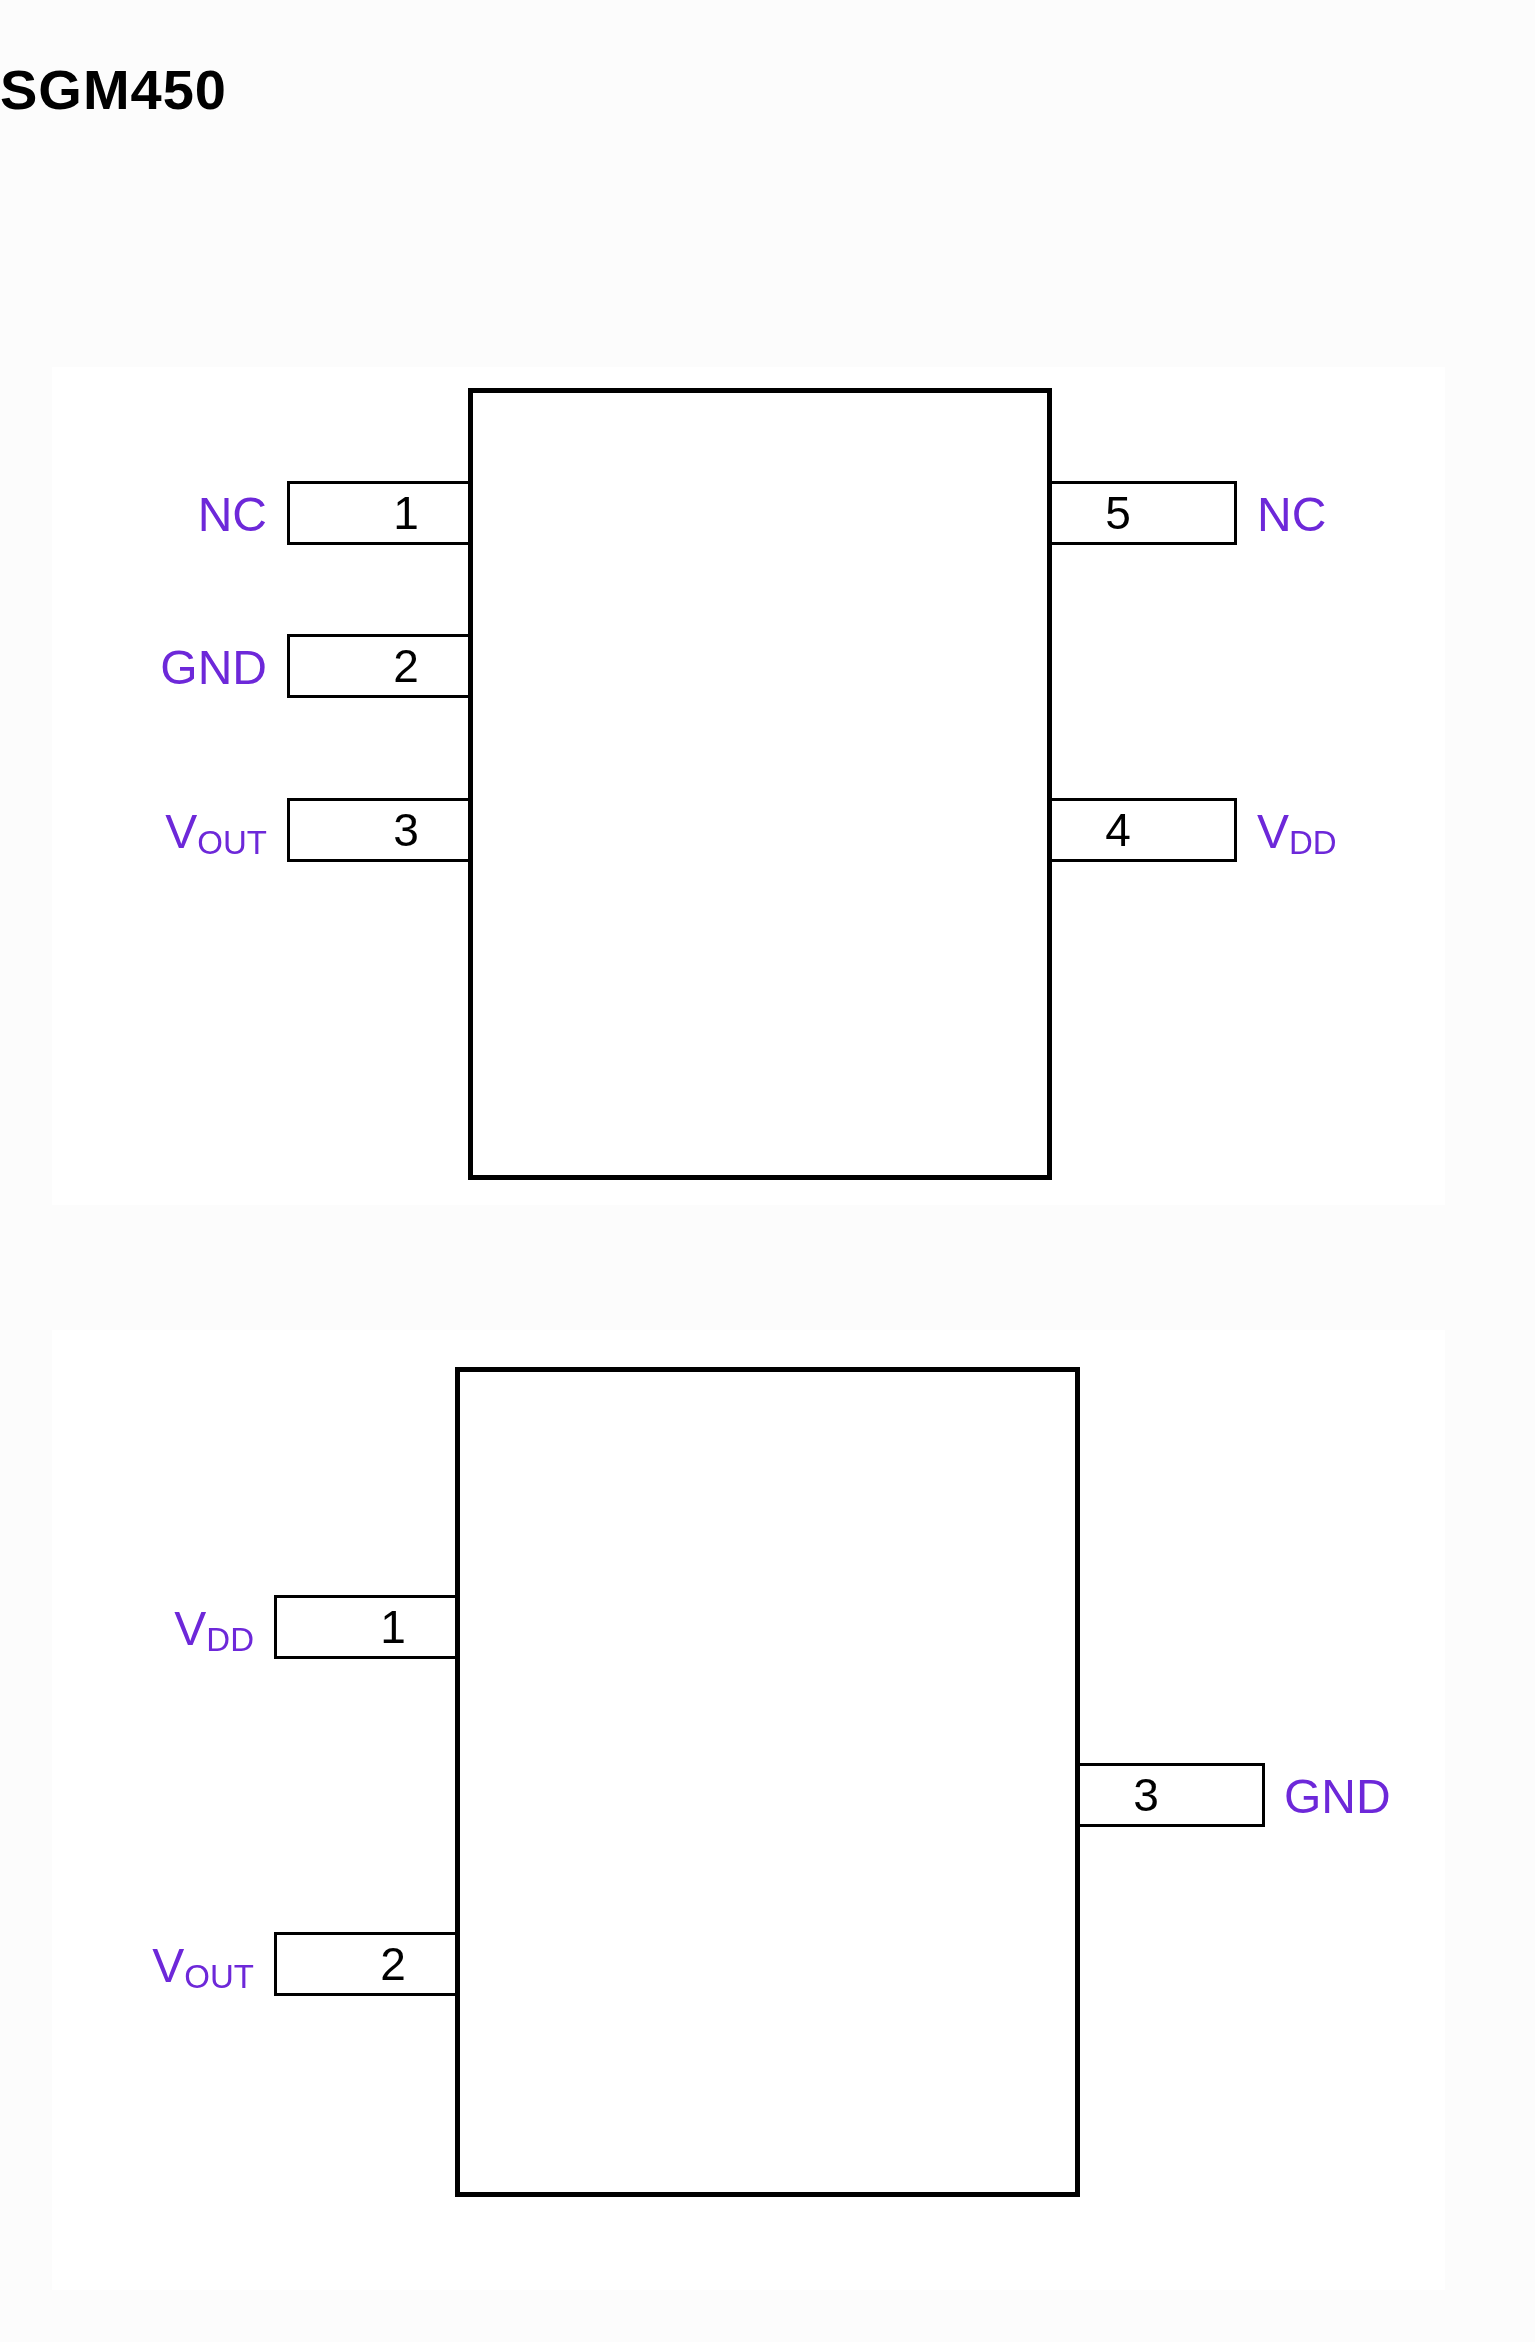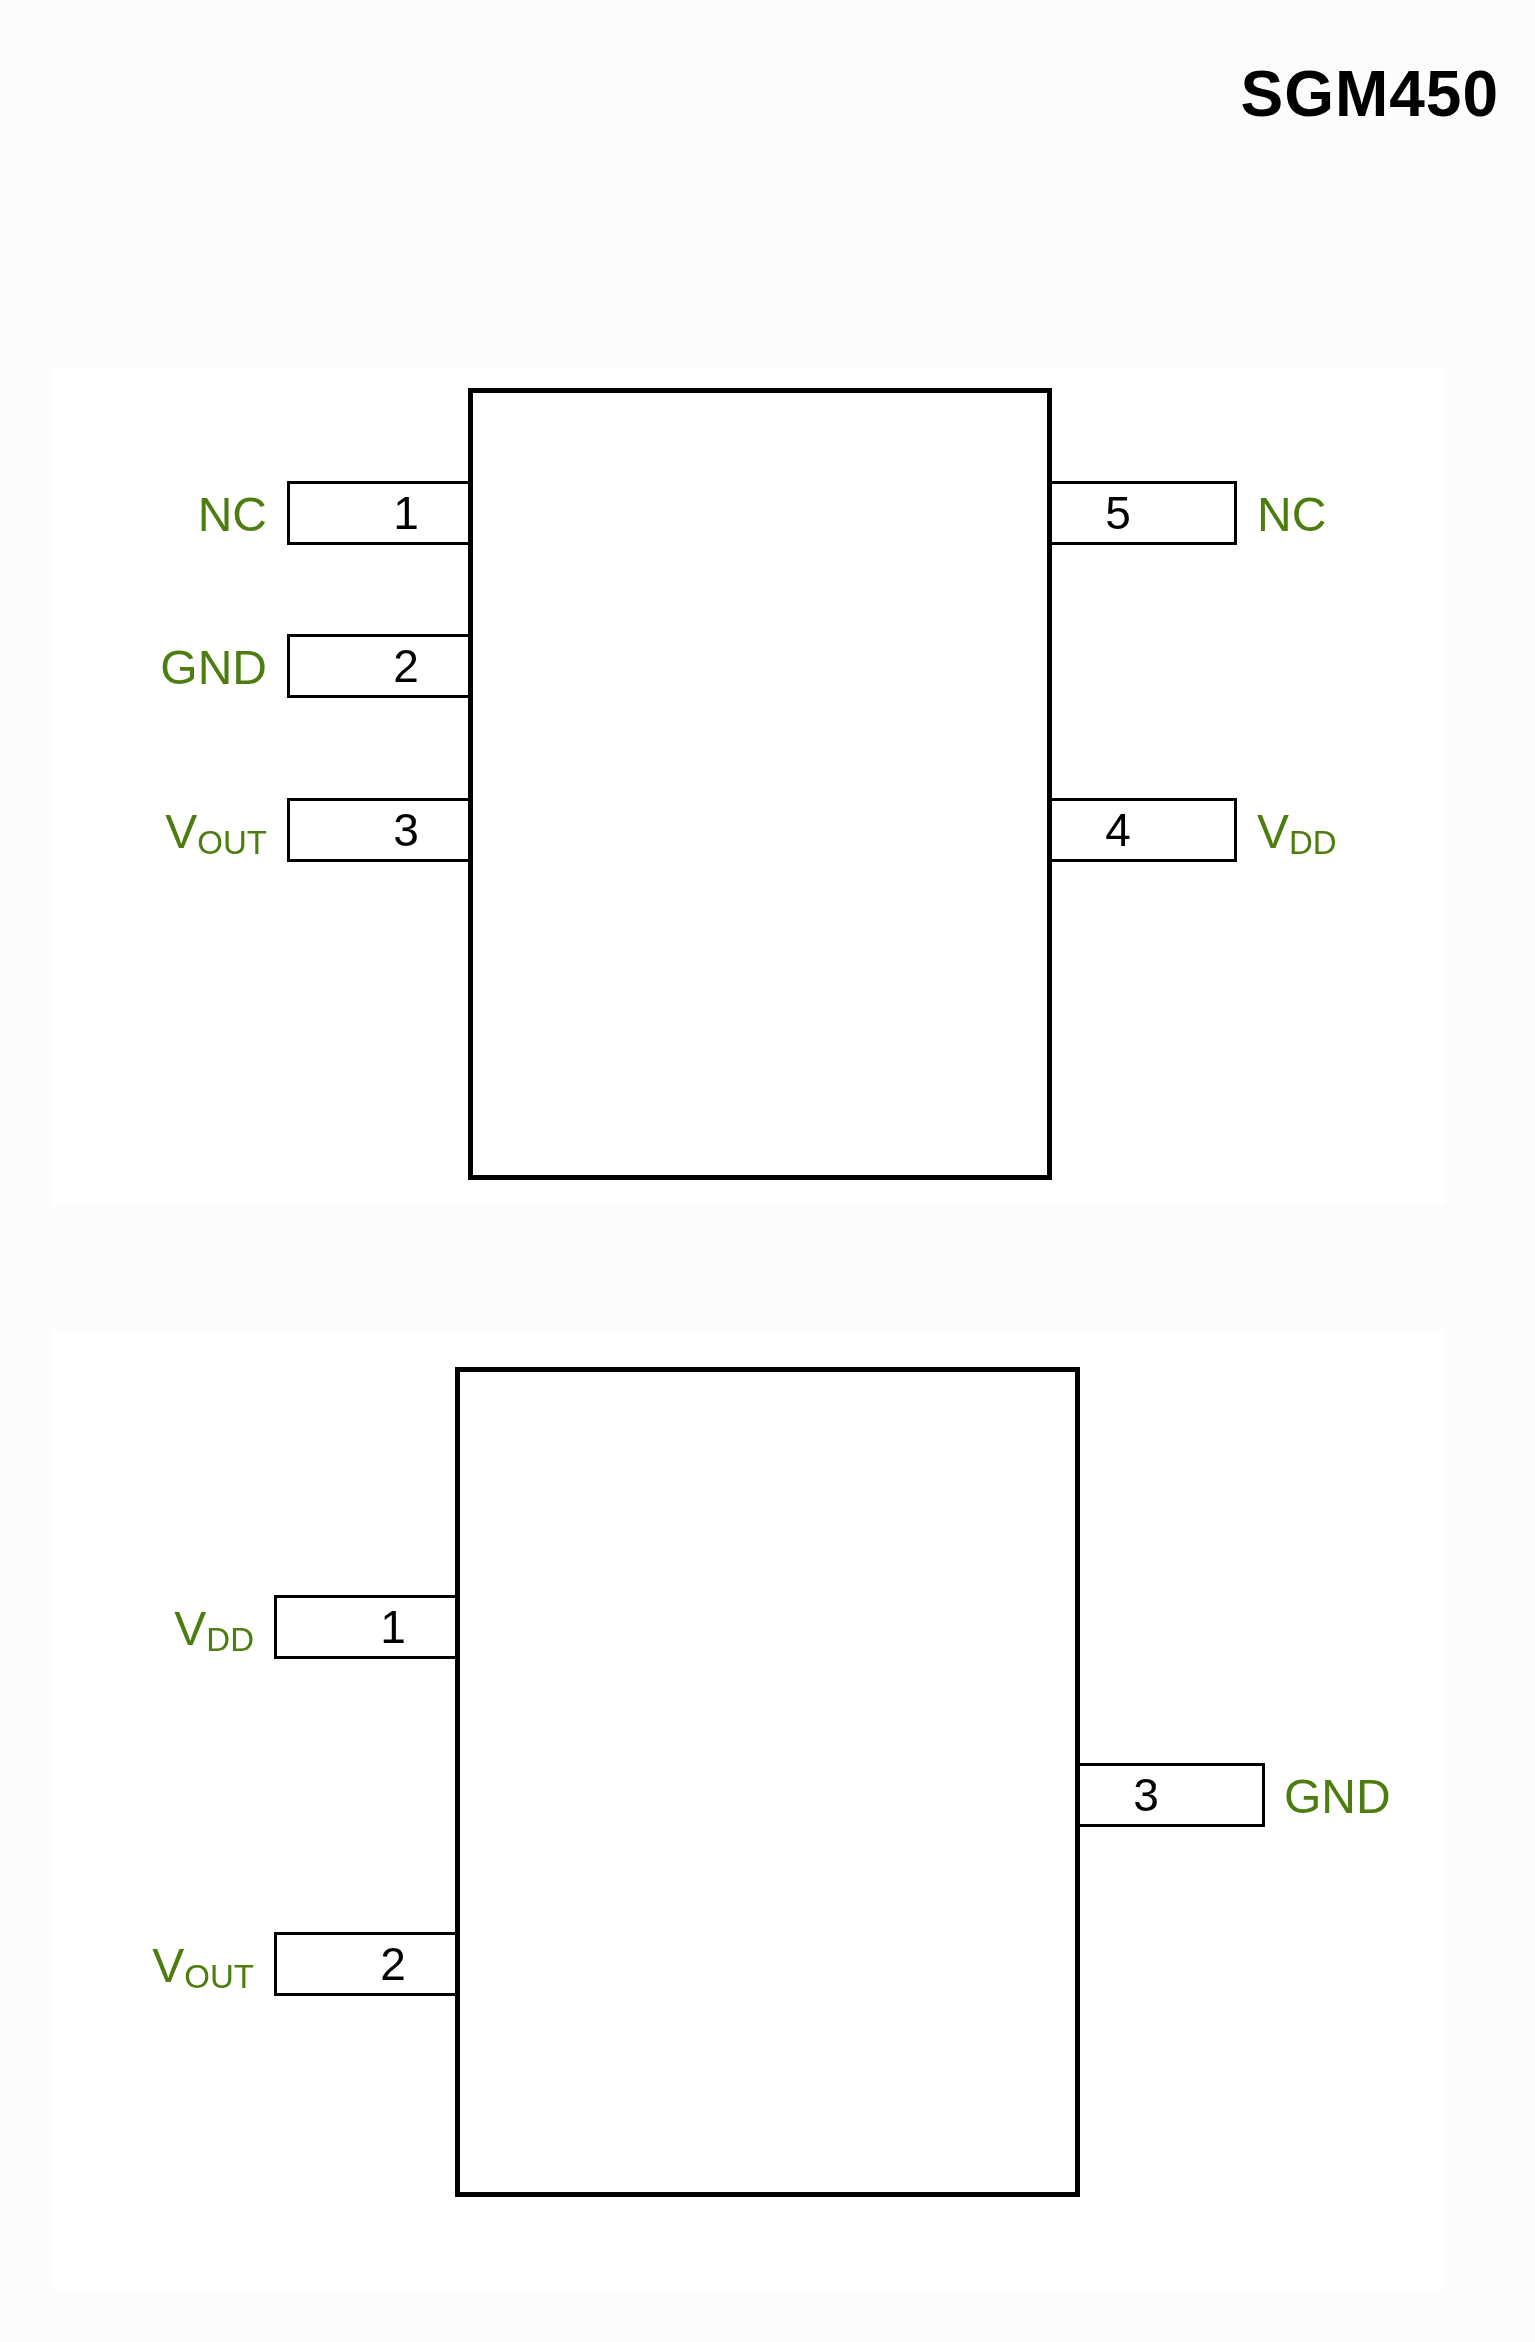--- a/index.html
+++ b/index.html
@@ -16,22 +16,22 @@
     background: #fcfcfc;
     overflow: hidden;
   }
 
   
   .title {
     position: absolute;
     left: 0;
     top: 62px;
     width: 1499px;
-    text-align: right;
-    font-size: 64px;
+    text-align: left;
+    font-size: 56px;
     font-weight: bold;
     color: #000000;
     letter-spacing: 1px;
     line-height: 1;
   }
 
   
   .panel {
     position: absolute;
     background: #ffffff;
@@ -67,21 +67,21 @@
   }
   
   .pin-left .pin-num  { margin-left: 48px; }
   
   .pin-right .pin-num { margin-right: 48px; }
 
   
   .pin-label {
     position: absolute;
     font-size: 48px;
-    color: #4d7c0f;
+    color: #6d28d9;
     line-height: 1;
     white-space: nowrap;
     z-index: 4;
   }
   .pin-label.lab-left  { text-align: right; }
   .pin-label.lab-right { text-align: left; }
 
   .sub {
     font-size: 33px;
     vertical-align: baseline;

